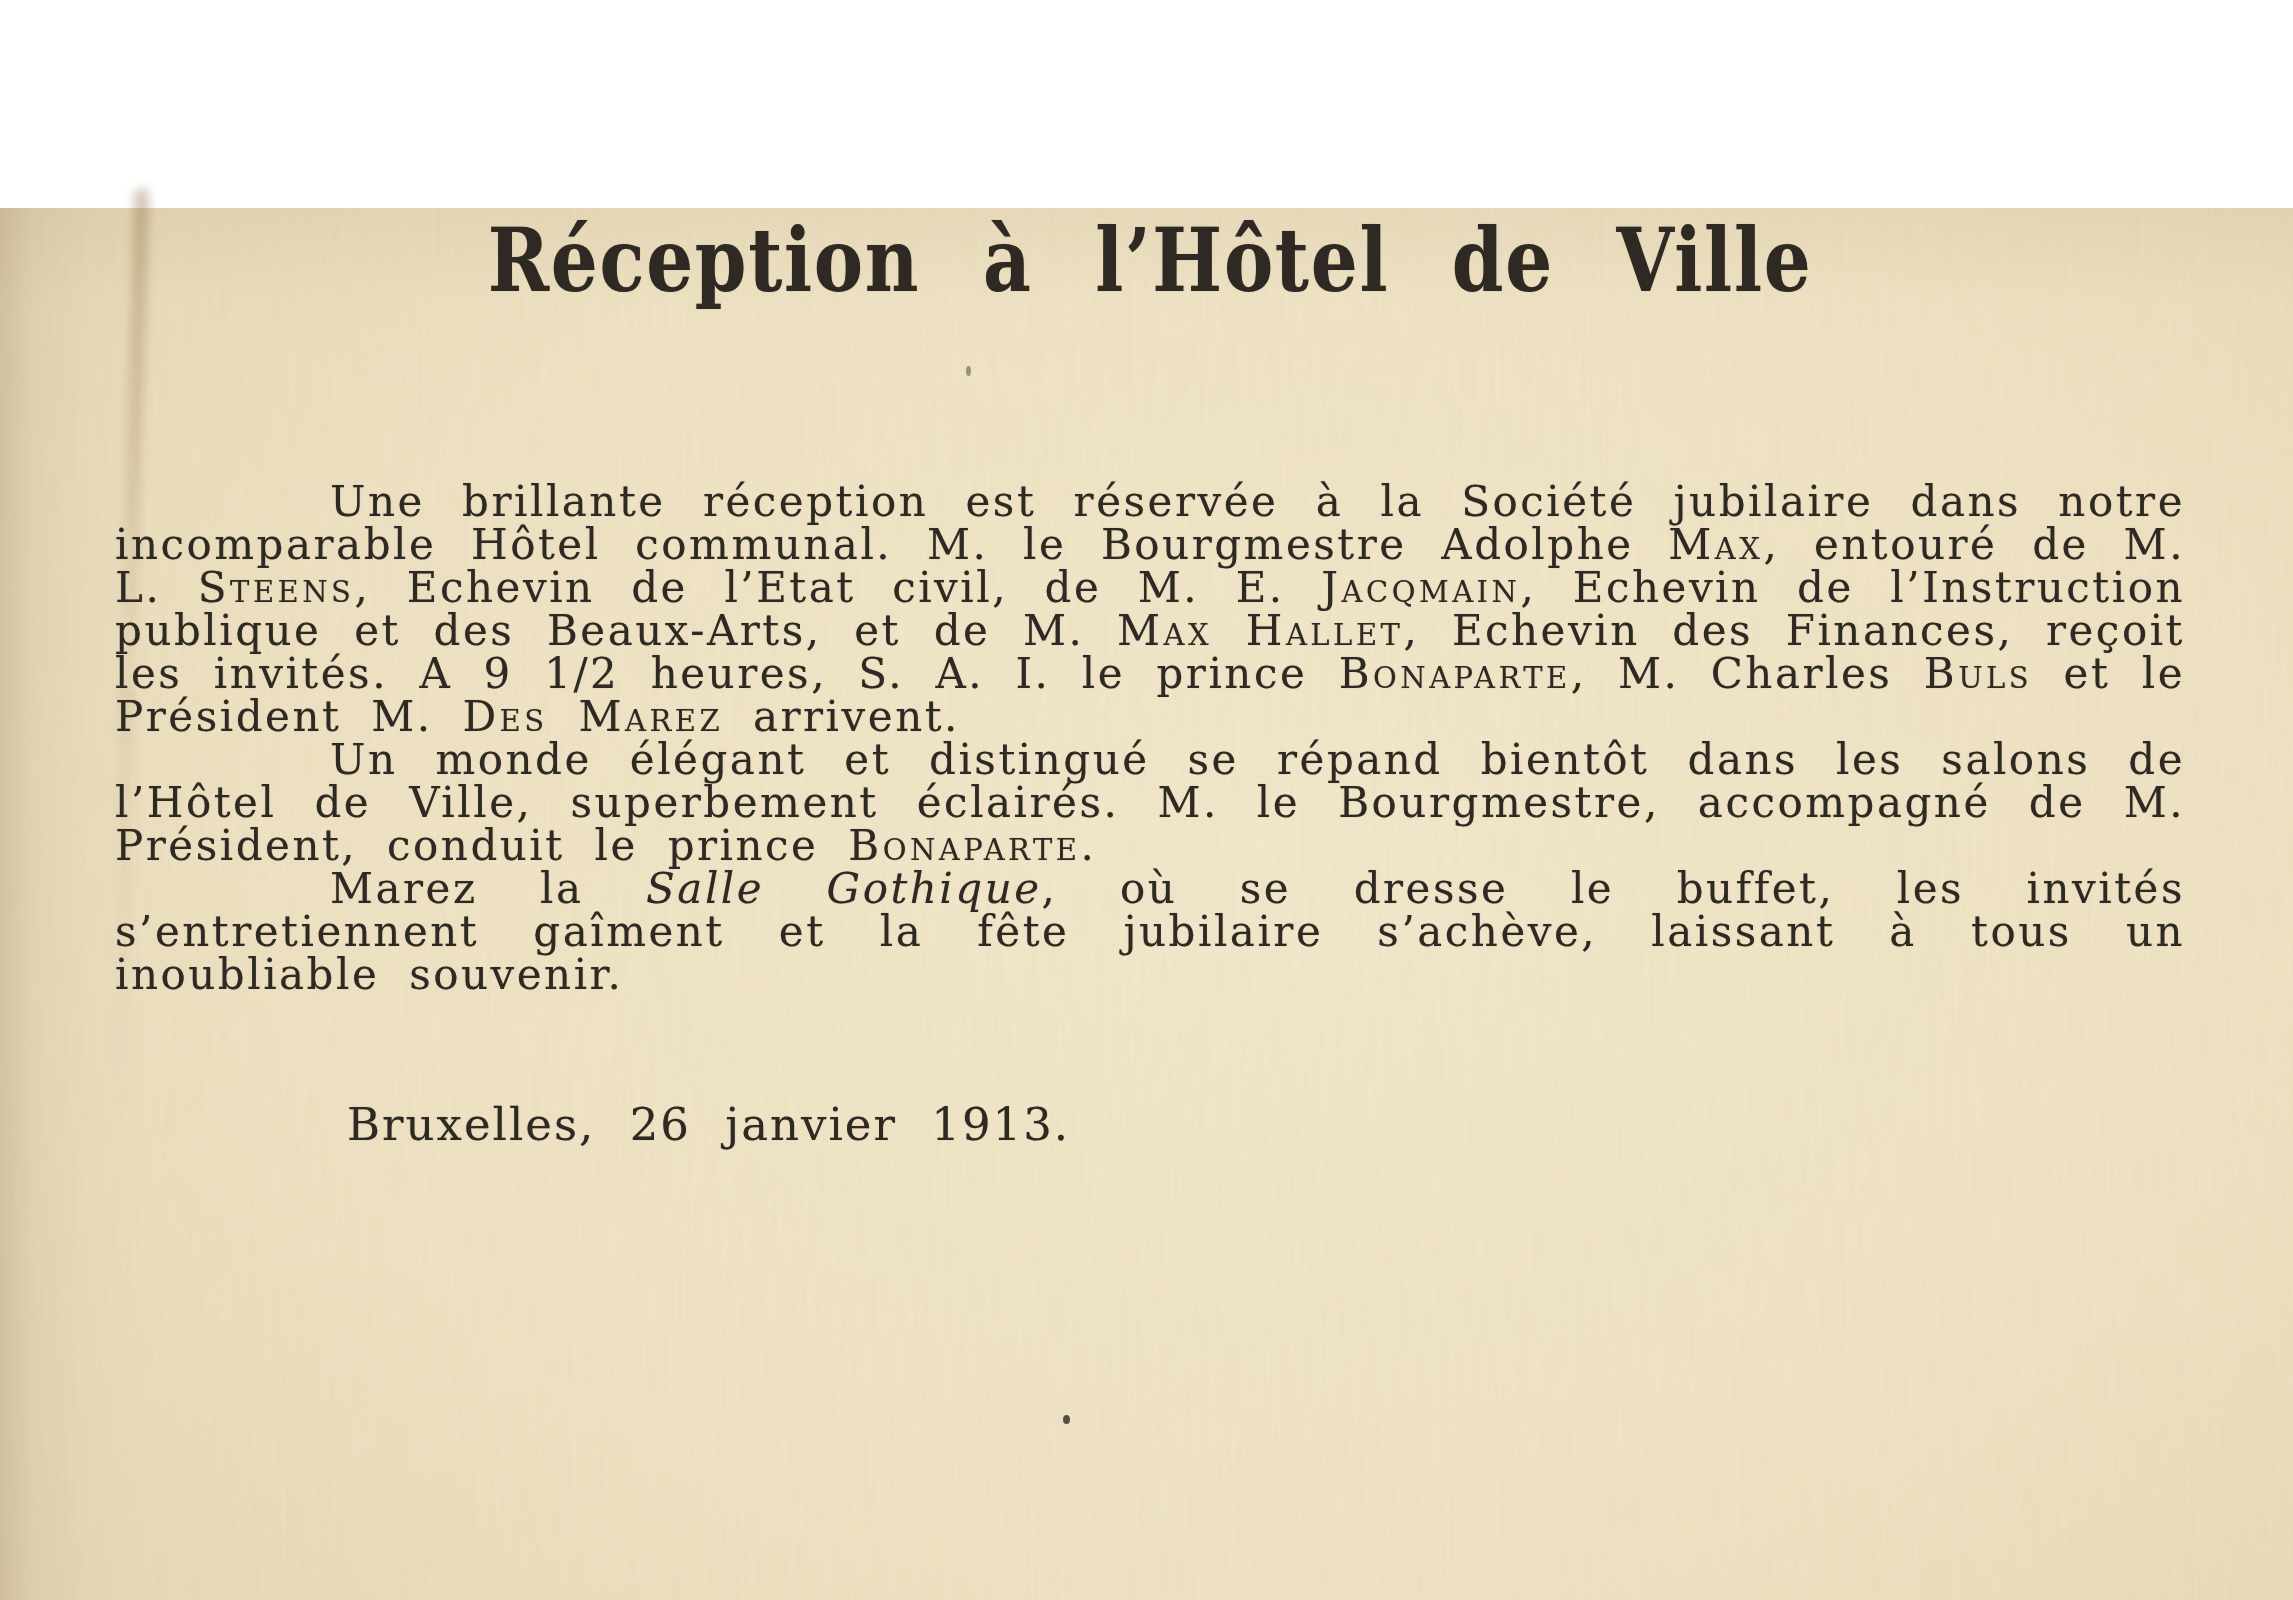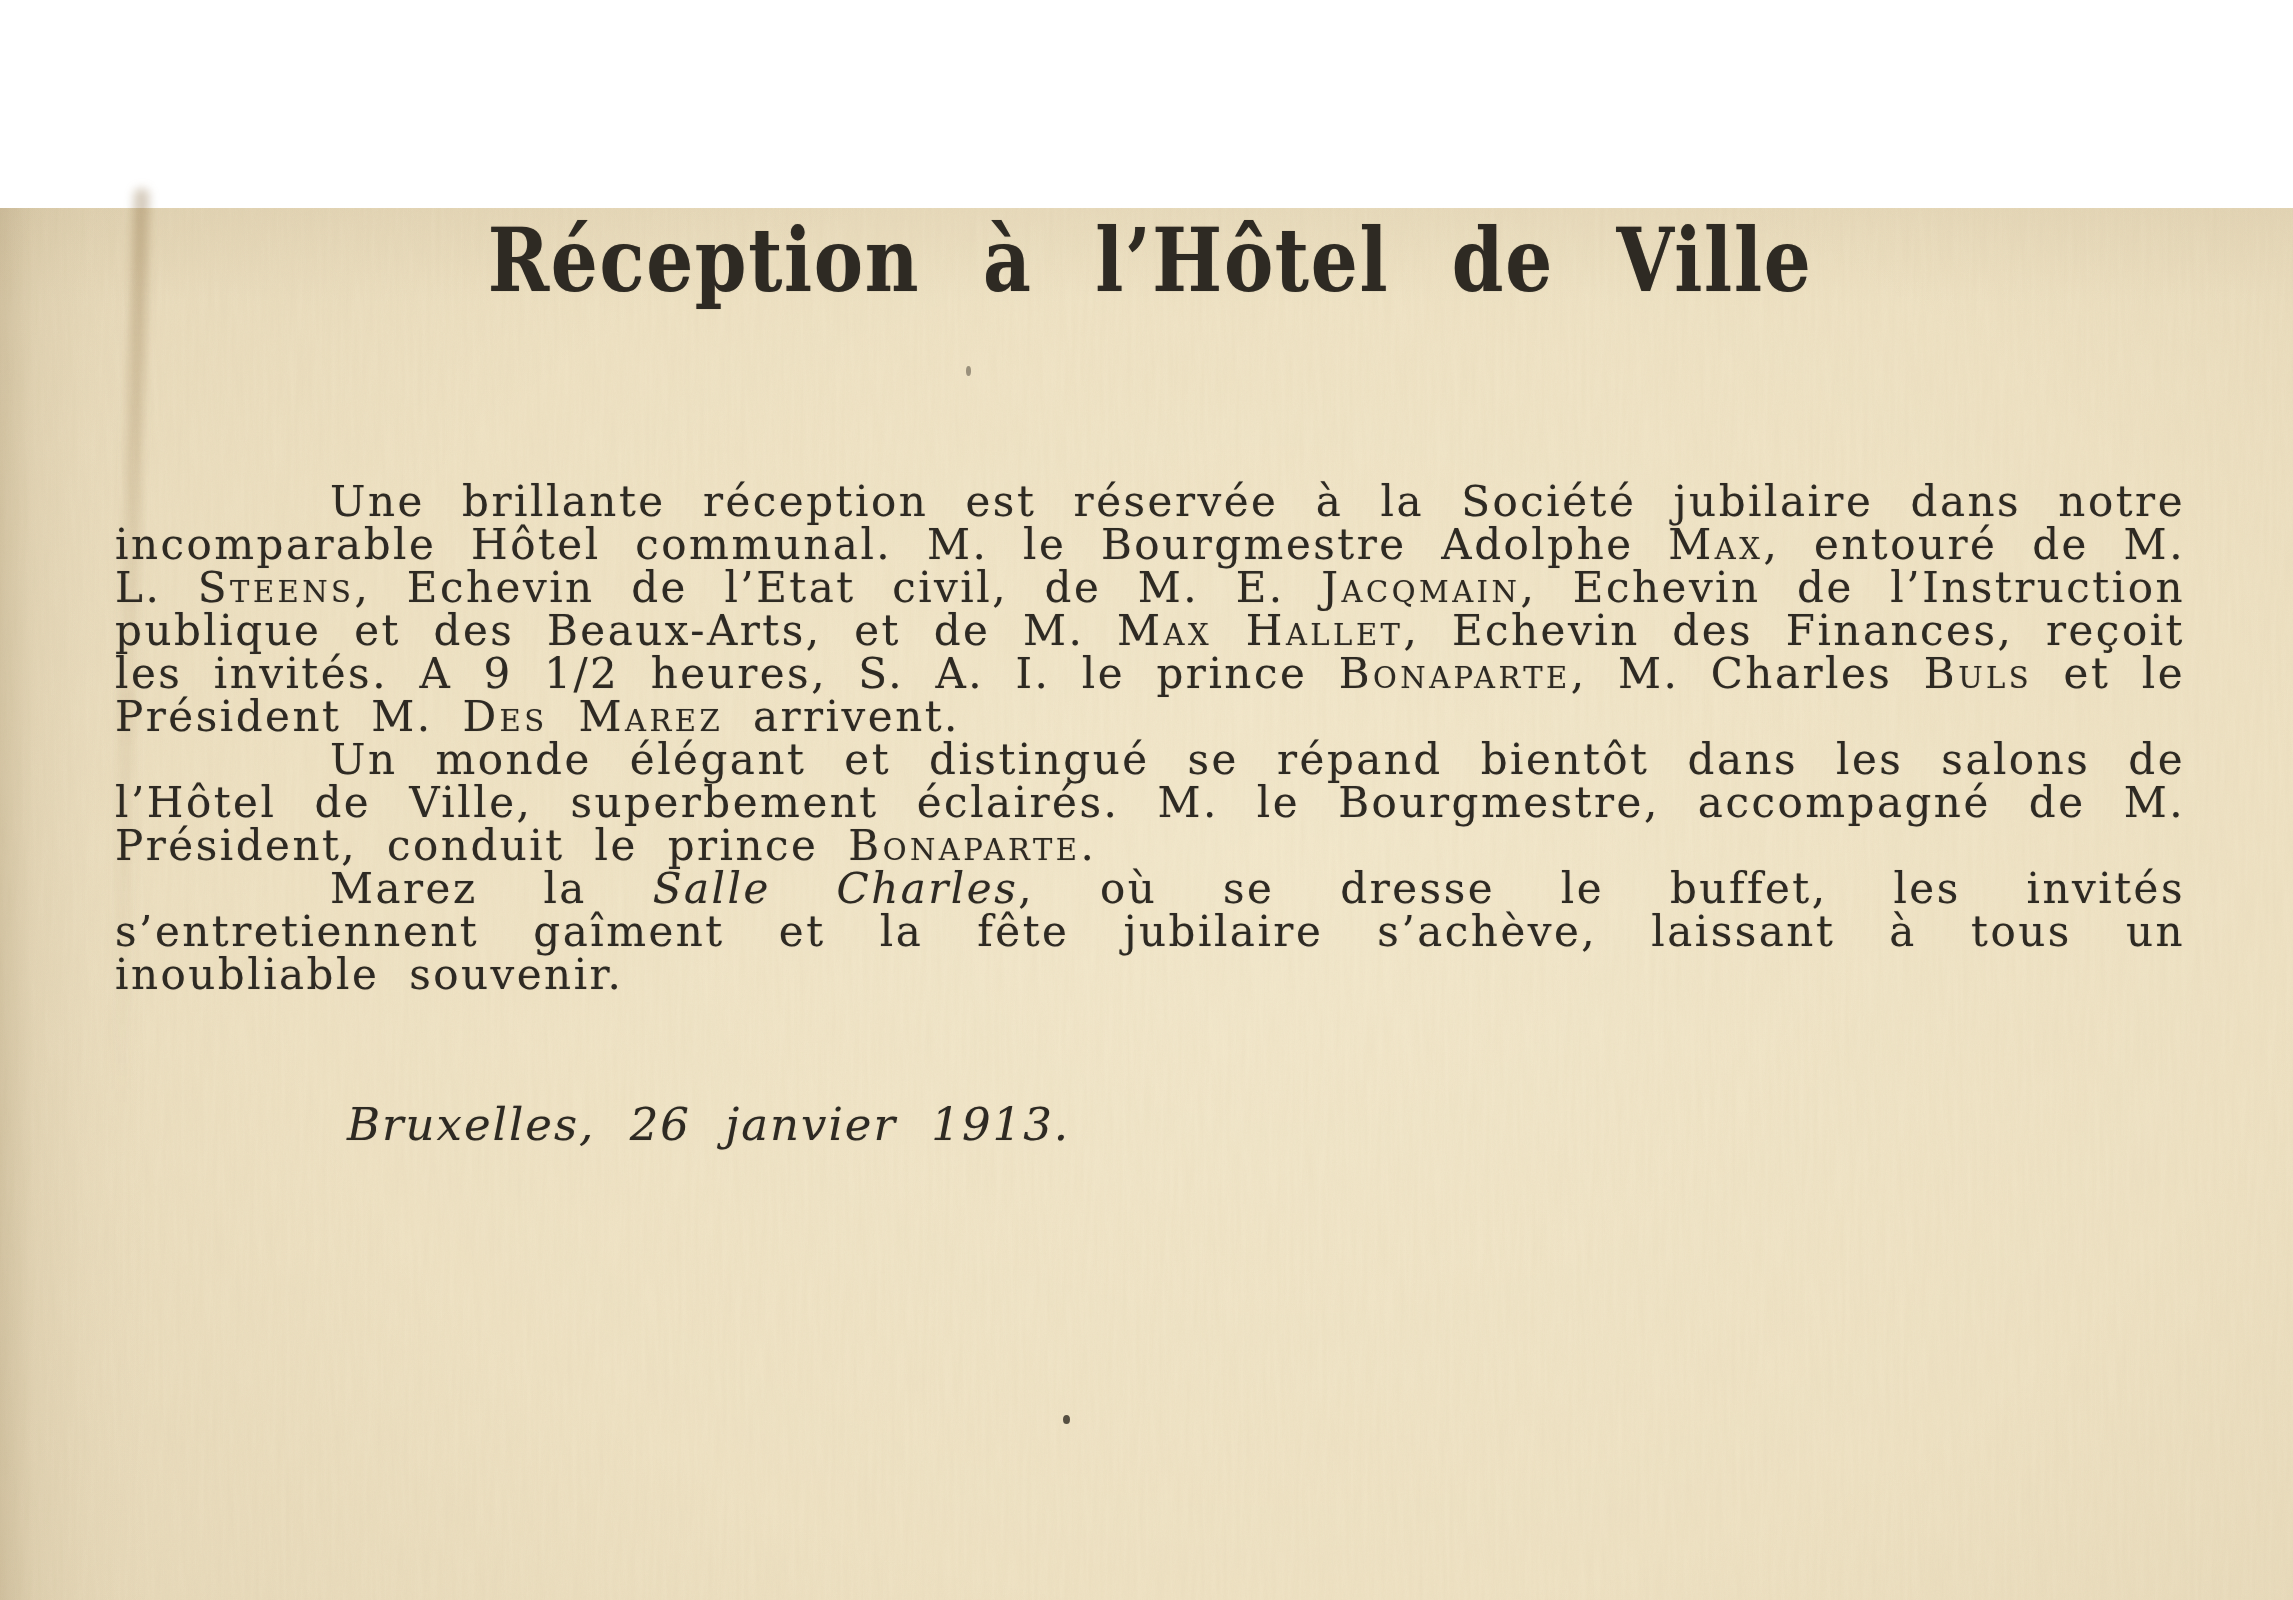--- a/index.html
+++ b/index.html
@@ -86,21 +86,20 @@
     line-height: 43px;
     letter-spacing: 2.5px;
     word-spacing: 14px;
     text-shadow: 0 0 1px rgba(46,42,35,0.35);
   }
   .bodytext p { text-indent: 215px; }
   .sc { font-variant: small-caps; letter-spacing: 3.5px; }
   .italic { font-style: italic; }
   .dateline {
     margin: 102px 0 0 232px;
-    font-style: italic;
     font-size: 45px;
     letter-spacing: 2px;
     word-spacing: 18px;
     text-shadow: 0 0 1px rgba(46,42,35,0.35);
   }
   .speck {
     position: absolute;
     background: rgba(48,42,33,0.8);
     border-radius: 50%;
     z-index: 3;
@@ -139,19 +138,19 @@
   <div class="crease-lower"></div>
   <div class="speck speck-1"></div>
   <div class="speck speck-2"></div>
 
   <div class="content">
     <div class="title">Réception à l’Hôtel de Ville</div>
 
     <div class="bodytext">
       <p><span>Une brillante réception est réservée à la Société jubilaire dans notre incomparable Hôtel communal. M. le Bourgmestre Adolphe </span><span class="sc">Max</span><span>, entouré de M. L. </span><span class="sc">Steens</span><span>, Echevin de l’Etat civil, de M. E. </span><span class="sc">Jacqmain</span><span>, Echevin de l’Instruction publique et des Beaux-Arts, et de M. </span><span class="sc">Max Hallet</span><span>, Echevin des Finances, reçoit les invités. A 9 1/2 heures, S. A. I. le prince </span><span class="sc">Bonaparte</span><span>, M. Charles </span><span class="sc">Buls</span><span> et le Président M. </span><span class="sc">Des Marez</span><span> arrivent.</span></p>
       <p><span>Un monde élégant et distingué se répand bientôt dans les salons de l’Hôtel de Ville, superbement éclairés. M. le Bourgmestre, accompagné de M. Président, conduit le prince </span><span class="sc">Bonaparte</span><span>.</span></p>
-      <p><span>Marez la </span><span class="italic">Salle Charles</span><span>, où se dresse le buffet, les invités s’entretiennent gaîment et la fête jubilaire s’achève, laissant à tous un inoubliable souvenir.</span></p>
+      <p><span>Marez la </span><span class="italic">Salle Gothique</span><span>, où se dresse le buffet, les invités s’entretiennent gaîment et la fête jubilaire s’achève, laissant à tous un inoubliable souvenir.</span></p>
     </div>
 
     <div class="dateline">Bruxelles, 26 janvier 1913.</div>
   </div>
 
 </div>
 
 </body></html>

